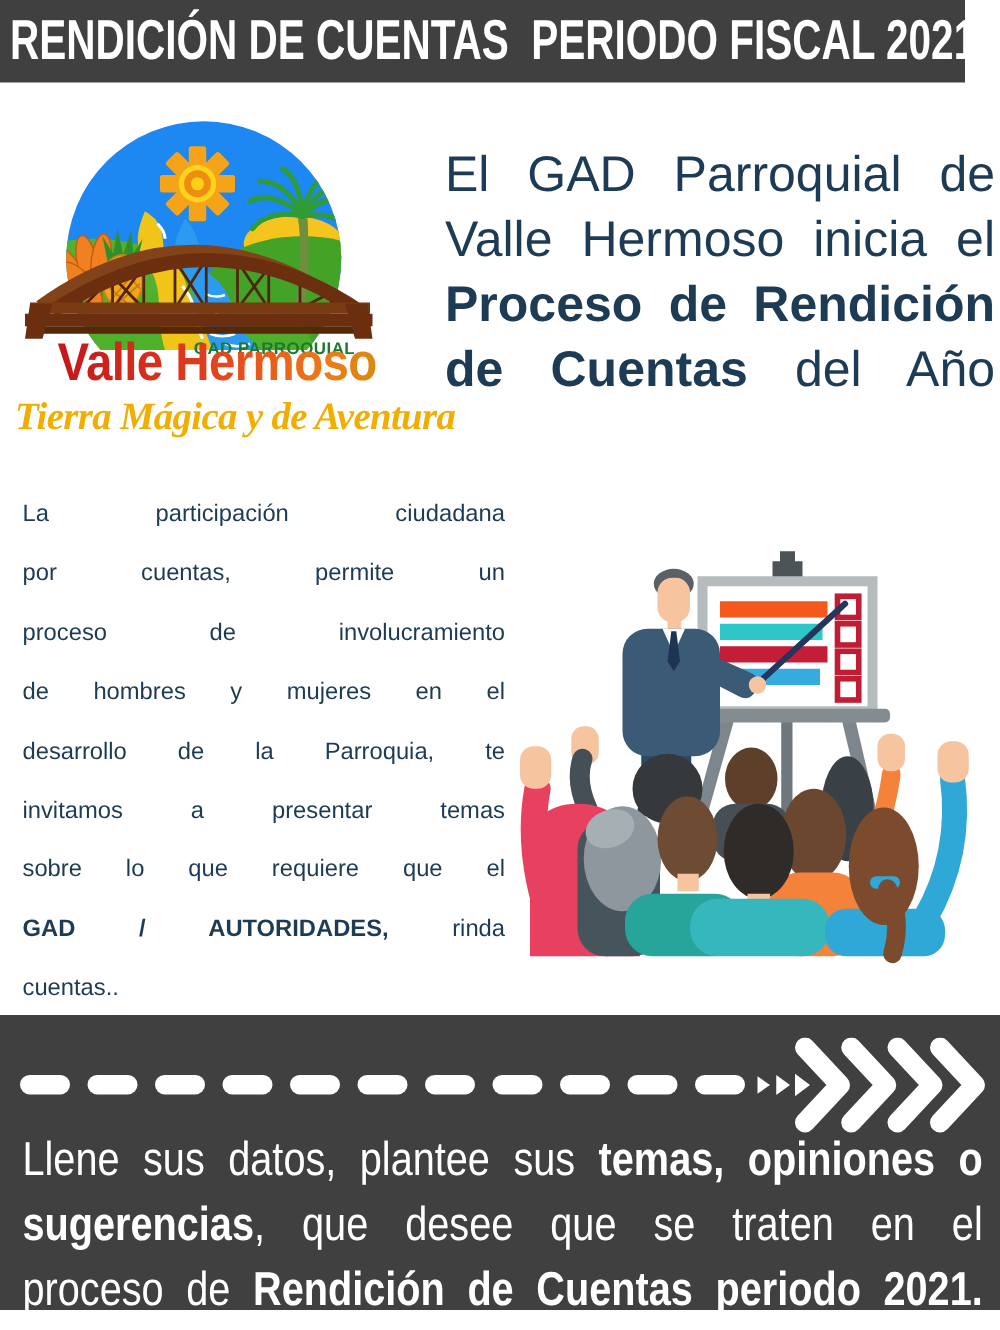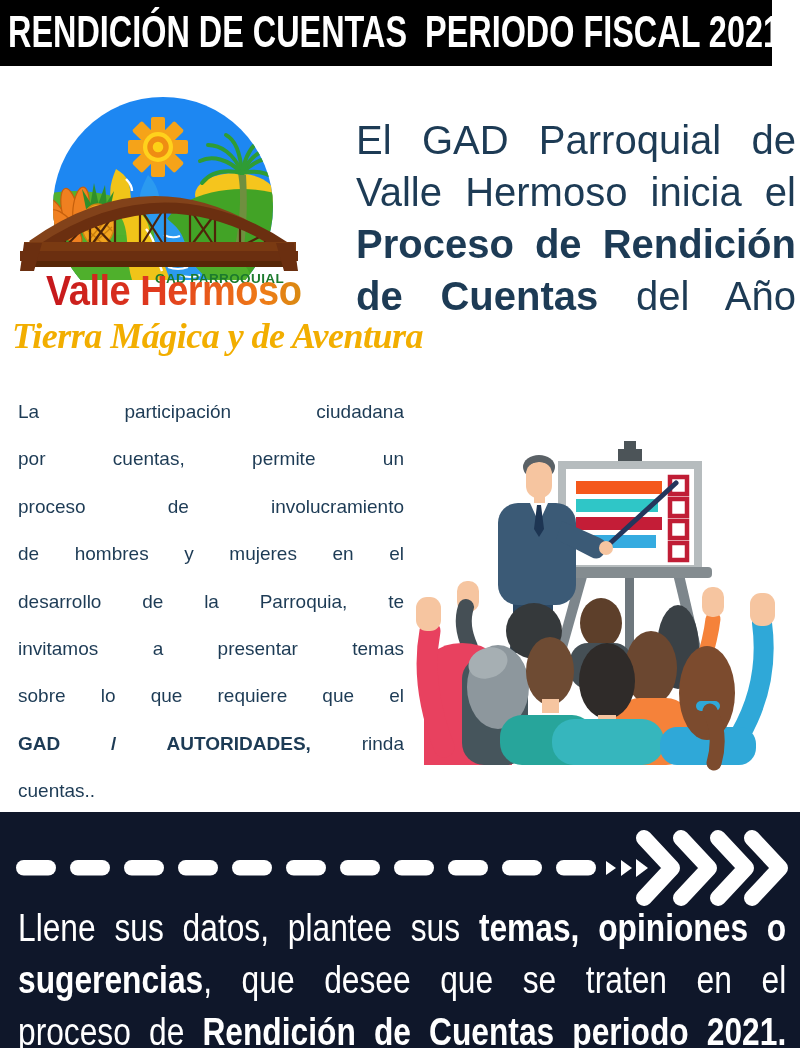--- a/index.html
+++ b/index.html
@@ -1,55 +1,55 @@
 <!DOCTYPE html>
 <html><head>
 <meta charset="utf-8">
 <style>
   html,body{margin:0;padding:0;background:#ffffff;}
   body{width:800px;height:1064px;position:relative;overflow:hidden;
        font-family:"Liberation Sans", sans-serif;}
 
   
-  .banner{position:absolute;left:0;top:0;width:772px;height:66px;background:#000000;}
+  .banner{position:absolute;left:0;top:0;width:772px;height:66px;background:#404040;}
   .banner .title{position:absolute;left:8px;top:0;height:66px;line-height:64px;
        color:#ffffff;font-weight:bold;font-size:45px;white-space:pre;
        transform:scaleX(0.72);transform-origin:left center;}
 
   
   .logo-block{position:absolute;left:20px;top:95px;width:345px;height:262px;}
   .emblem{position:absolute;left:0;top:0;width:300px;height:185px;}
   .gad-label{position:absolute;left:135px;top:176px;font-size:13.5px;font-weight:bold;
        color:#1c7a2d;letter-spacing:0.4px;white-space:pre;}
   .logo-name{position:absolute;left:26px;top:172px;font-size:38px;font-weight:bold;
        letter-spacing:-0.5px;white-space:pre;
        background:linear-gradient(90deg,#c4161c 0%,#e23c1e 45%,#ef7b17 85%,#d98a12 100%);
        -webkit-background-clip:text;background-clip:text;
        -webkit-text-fill-color:transparent;color:#d8331f;
        transform:scaleY(1.12);transform-origin:left top;}
   .logo-tagline{position:absolute;left:-8px;top:220px;width:356px;
        font-family:"Liberation Serif", serif;font-style:italic;font-weight:bold;
-       font-size:36px;letter-spacing:-0.5px;color:#f2ae00;white-space:pre;}
+       font-size:31px;letter-spacing:-0.5px;color:#f2ae00;white-space:pre;}
 
   
   .para{position:absolute;color:#1d3b55;}
   .jline{text-align:justify;text-align-last:justify;overflow:hidden;}
   .jline span{display:inline;}
   .b{font-weight:bold;}
   .intro{left:356px;top:114px;width:440px;font-size:40px;}
   .intro .jline{height:52px;line-height:52px;}
   .participation{left:18px;top:388px;width:386px;font-size:19px;}
   .participation .jline{height:47.4px;line-height:47.4px;}
 
   
   .illus{position:absolute;left:410px;top:435px;width:390px;height:385px;}
 
   
   .footerband{position:absolute;left:0;top:812px;width:800px;height:236px;
-       background:#0f172a;overflow:hidden;}
+       background:#404040;overflow:hidden;}
   .arrowrow{position:absolute;left:0;top:18px;width:800px;height:80px;}
   .footer-text{position:absolute;left:18px;top:90px;width:920px;color:#ffffff;
        font-size:38px;transform:scaleX(0.835);transform-origin:left top;}
   .footer-text .jline{height:52px;line-height:52px;}
 </style>
 </head>
 <body>
 
 <div class="banner">
   <div class="title">RENDICIÓN DE CUENTAS  PERIODO FISCAL 2021</div>

